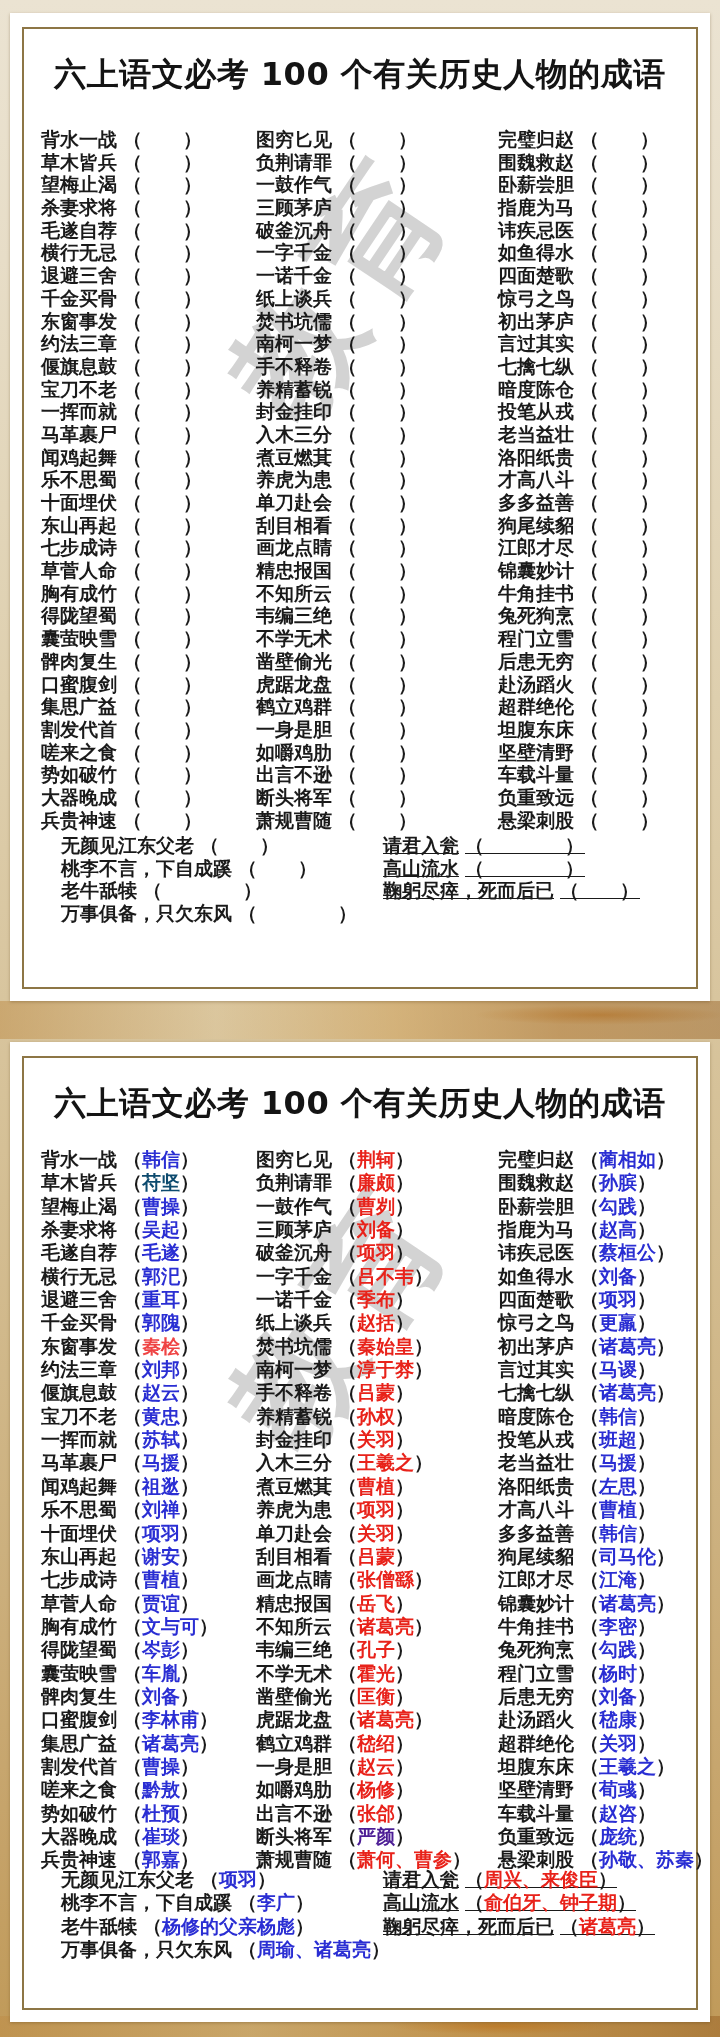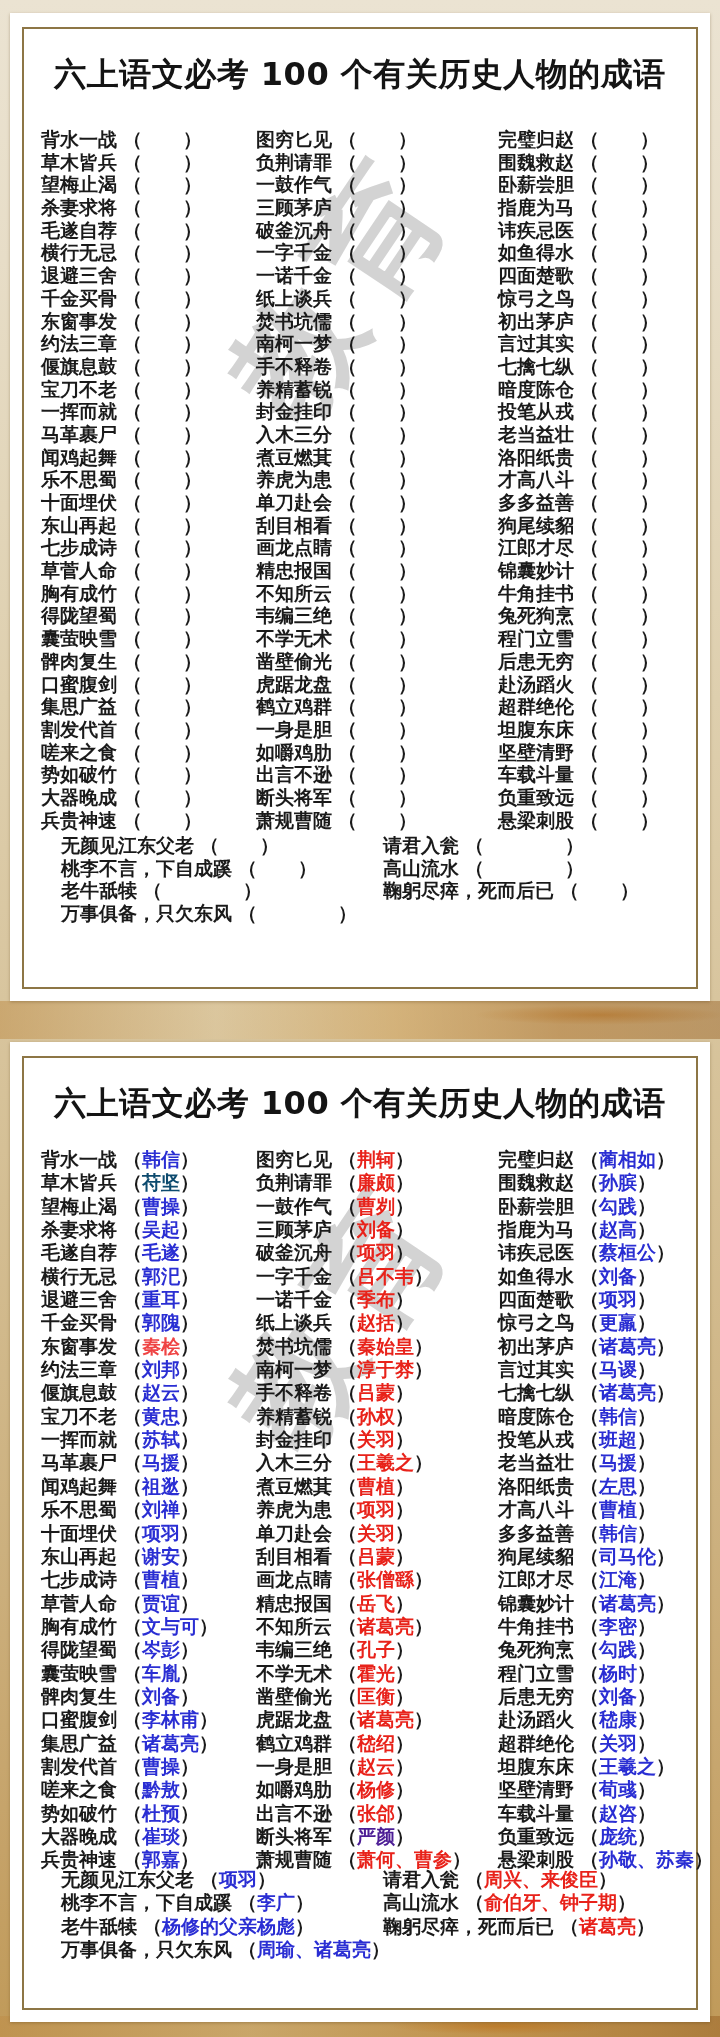--- a/index.html
+++ b/index.html
@@ -26,21 +26,21 @@
   .blank{margin-left:6px;letter-spacing:1px;}
   .paren,.paren-close{color:#1a1a1a;}
   .paren{margin-left:6px;}
   .answer{font-weight:700;}
   .widerows{position:absolute;left:17px;z-index:2;}
   .card1 .widerows{top:805px;} .card2 .widerows{top:810px;}
   .wrow{position:relative;font-size:19px;font-weight:700;color:#1a1a1a;white-space:nowrap;}
   .card1 .wrow{height:22.7px;line-height:22.7px;}
   .card2 .wrow{height:23.35px;line-height:23.35px;}
   .wcell{position:absolute;top:0;left:0;white-space:nowrap;margin-left:20px;}
-  .wcell2{left:322px;}
+  .wcell2{left:322px;text-decoration:underline;}
   .wm{position:absolute;left:170px;top:330px;z-index:1;font-size:125px;font-weight:700;
       color:rgba(110,110,110,.30);transform:rotate(-56deg);transform-origin:left top;
       letter-spacing:18px;white-space:nowrap;pointer-events:none;}
 </style>
 </head>
 <body>
 
 <div class="page">
 
   <section class="card card1">

